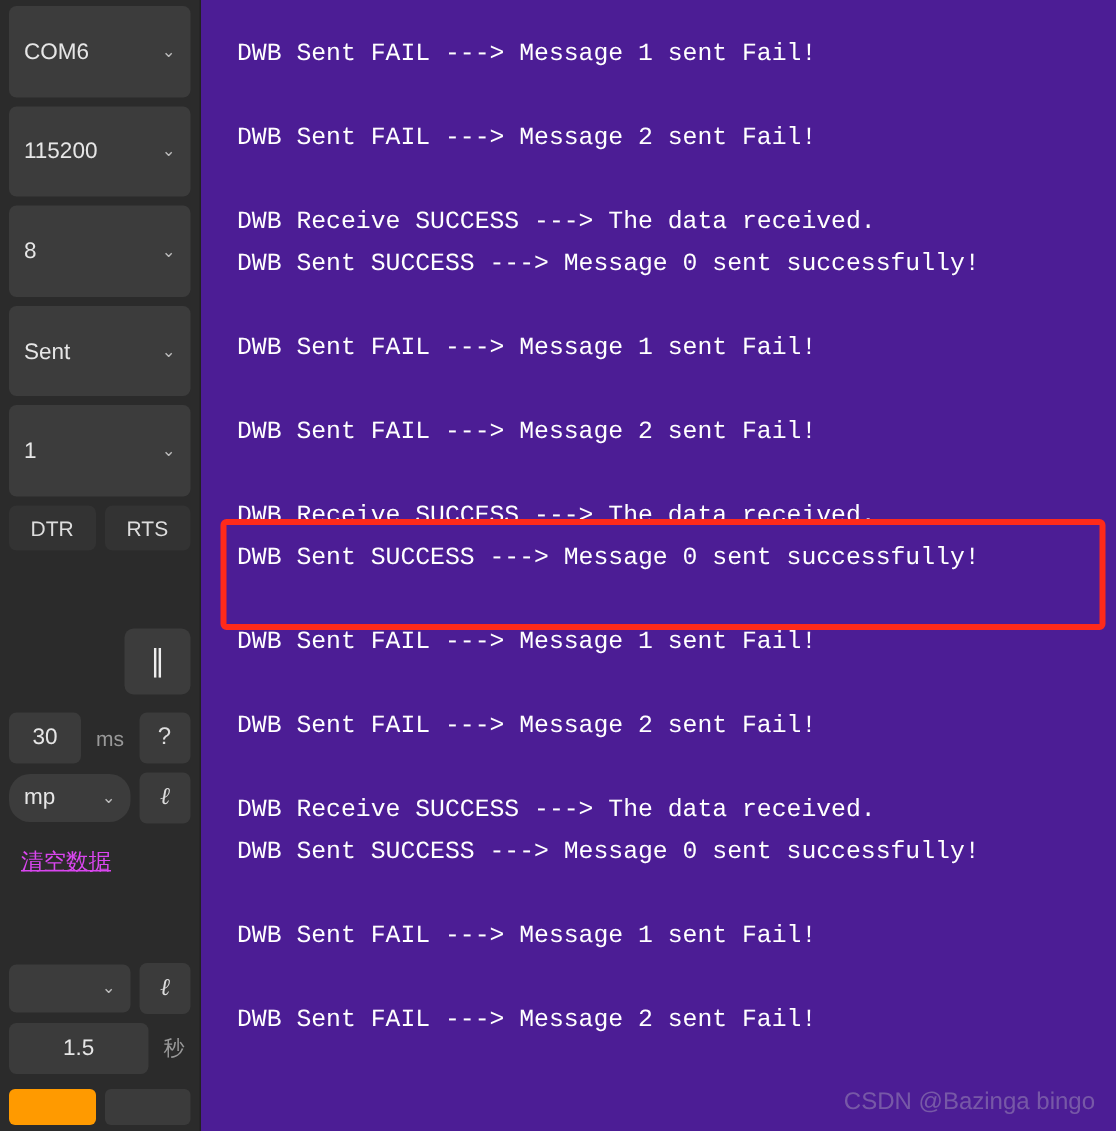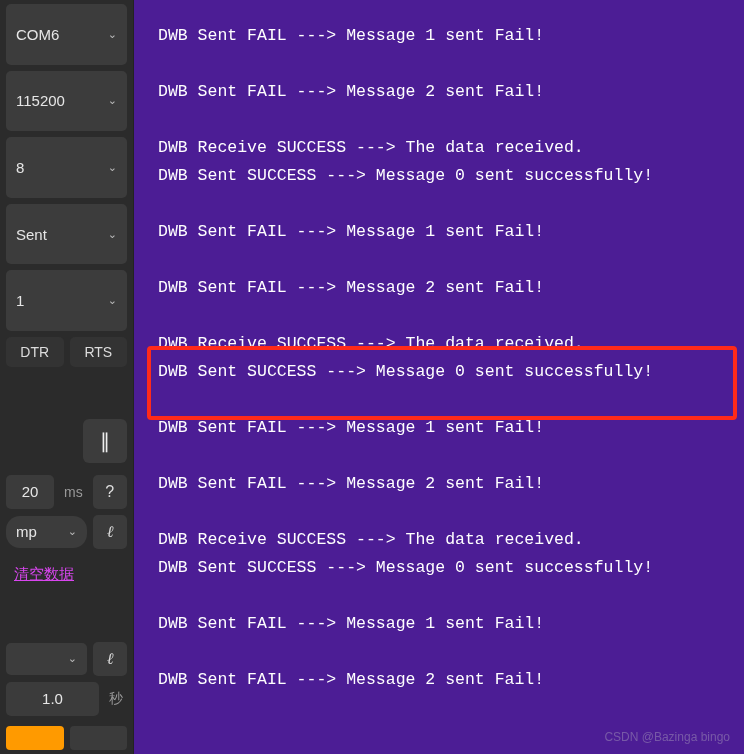--- a/index.html
+++ b/index.html
@@ -127,21 +127,21 @@
   left: 147px;
   top: 346px;
   width: 590px;
   height: 74px;
   pointer-events: none;
 }
 .watermark {
   position: absolute;
   right: 14px;
   bottom: 10px;
-  font-size: 12px;
+  font-size: 16px;
   color: rgba(200,200,200,0.35);
   font-family: Arial, sans-serif;
   font-weight: normal;
 }
 </style>
 </head>
 <body>
 
 <div class="sidebar">
   <div class="dropdown">
@@ -171,21 +171,21 @@
 
   <div class="spacer"></div>
 
   <div class="row">
     <div class="pause-btn">
       <span>∥</span>
     </div>
   </div>
 
   <div class="row" style="margin-top:6px;">
-    <div class="input-box" style="flex:0 0 48px;">20</div>
+    <div class="input-box" style="flex:0 0 48px;">30</div>
     <span class="unit">ms</span>
     <div class="sq-btn">?</div>
   </div>
 
   <div class="row">
     <div class="dropdown" style="flex:1;border-radius:14px;">
       <span>mp</span>
       <span class="chev">⌄</span>
     </div>
     <div class="sq-btn italic">ℓ</div>
@@ -200,21 +200,21 @@
 
   <div class="row">
     <div class="dropdown" style="flex:1;">
       <span></span>
       <span class="chev">⌄</span>
     </div>
     <div class="sq-btn italic">ℓ</div>
   </div>
 
   <div class="row">
-    <div class="input-box" style="flex:1;">1.0</div>
+    <div class="input-box" style="flex:1;">1.5</div>
     <span class="unit">秒</span>
   </div>
 
   <div class="row" style="margin-top:4px;">
     <div class="swatch"></div>
     <div style="flex:1;height:24px;background:#3b3b3b;border-radius:4px;"></div>
   </div>
 </div>
 
 <div class="log-area" id="log-area">DWB Sent FAIL ---&gt; Message 1 sent Fail!

